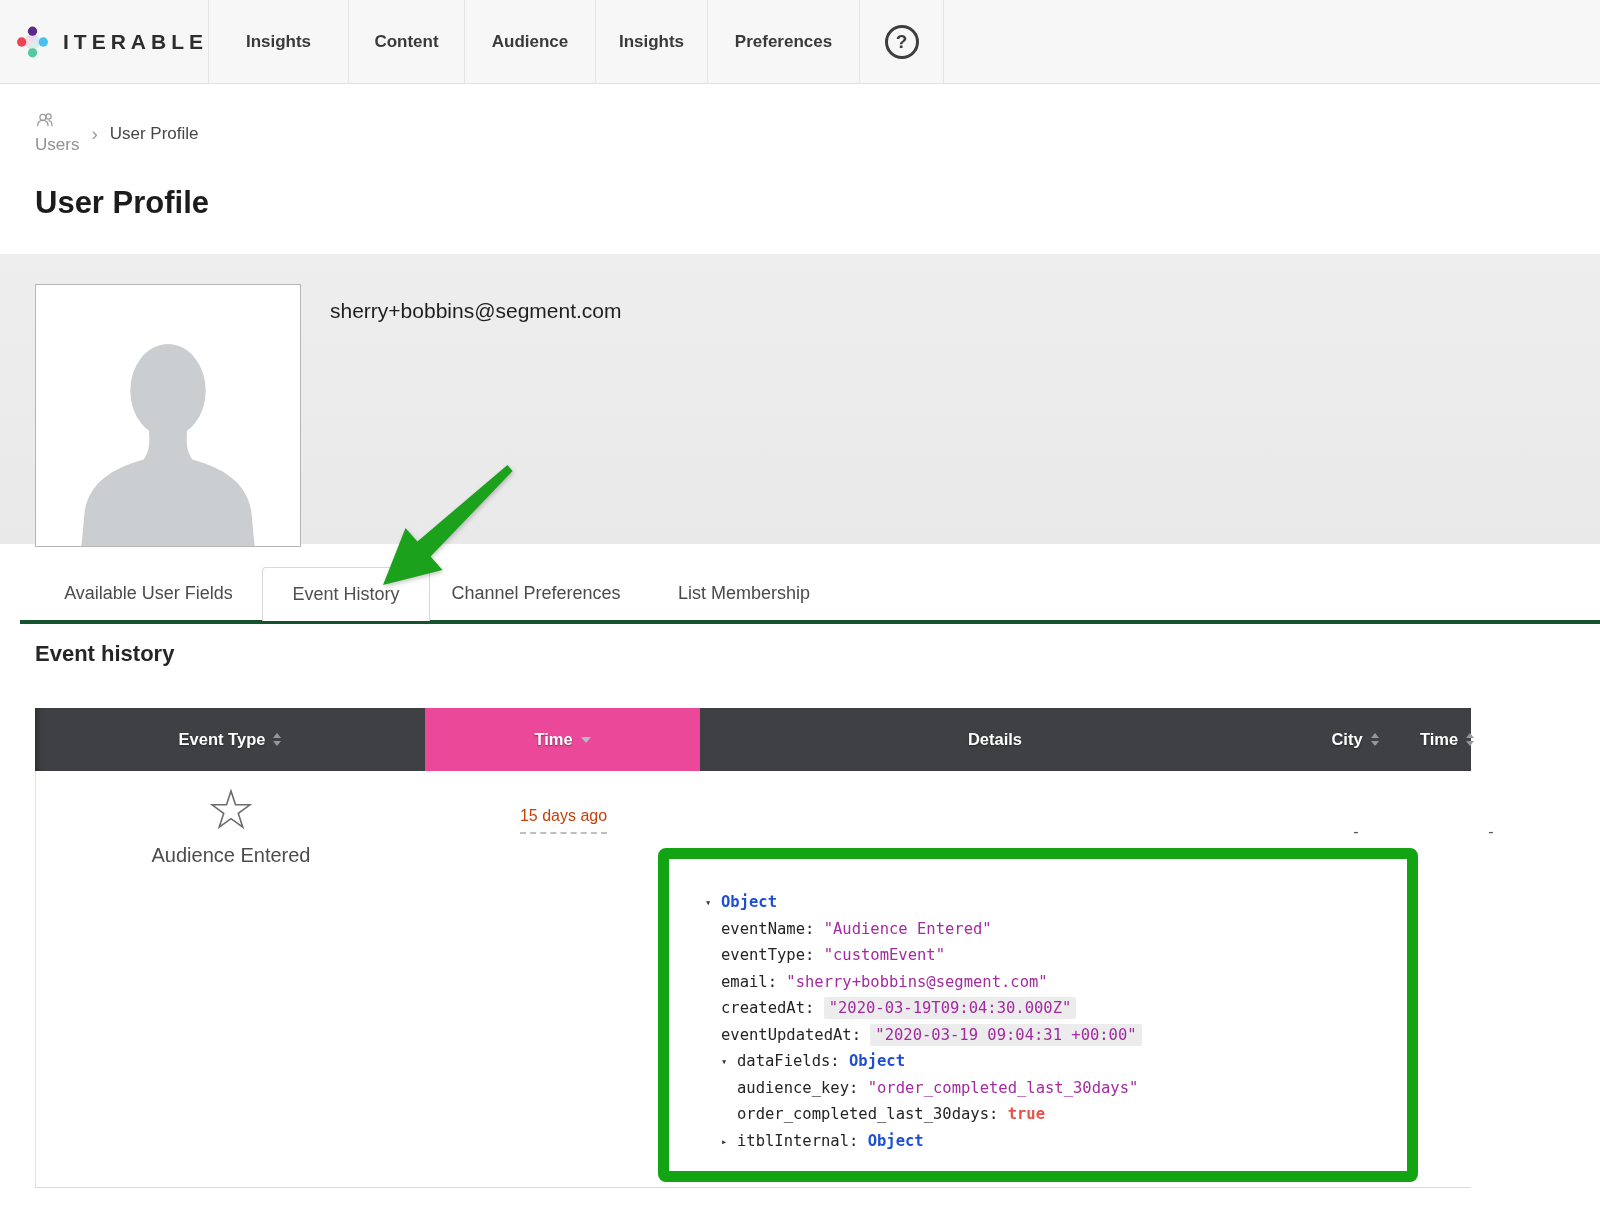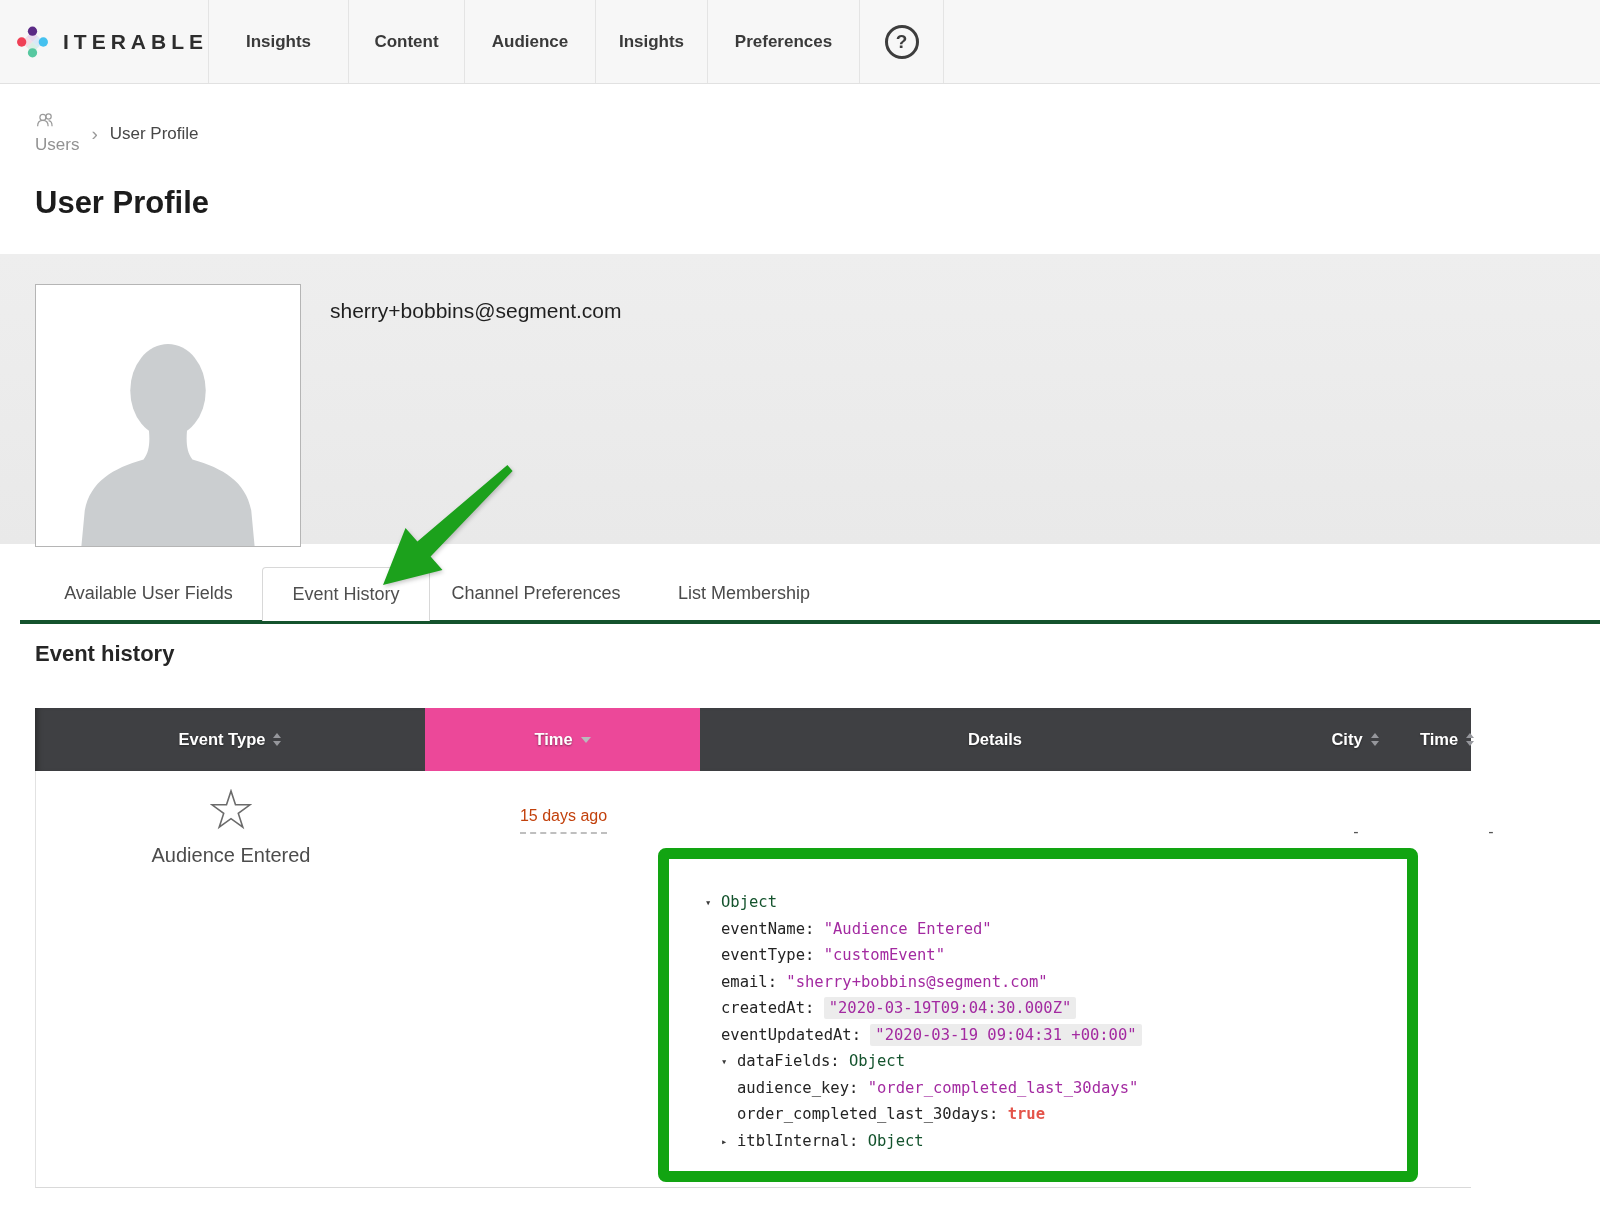--- a/index.html
+++ b/index.html
@@ -99,21 +99,21 @@
   
   .details-box {
     position:absolute; left:622px; top:77px; width:760px; height:334px;
     border:11px solid #12a412; border-radius:8px; background:#fff;
     padding:30px 8px 0 36px; overflow:hidden;
   }
   #json-tree { font-family:"DejaVu Sans Mono","Liberation Mono",monospace; font-size:15.5px; line-height:26.5px; color:#242424; }
   .json-line { white-space:nowrap; }
   .caret { display:inline-block; width:16px; font-size:10.5px; color:#3a3a3a; vertical-align:1px; }
   .jkey { color:#242424; }
-  .jobj { font-weight:normal; color:#14532d; }
+  .jobj { font-weight:bold; color:#1d4ed8; }
   .jval.string { color:#a32aa1; }
   .jval.boolean { color:#e4544a;font-weight:bold; }
   .jval.hl { background:#ececec; border-radius:2px; padding:2px 5px; }
 </style>
 </head>
 <body>
 
 <nav class="topnav">
   <div class="brand">
     <svg viewBox="0 0 64 64" width="46" height="46">

